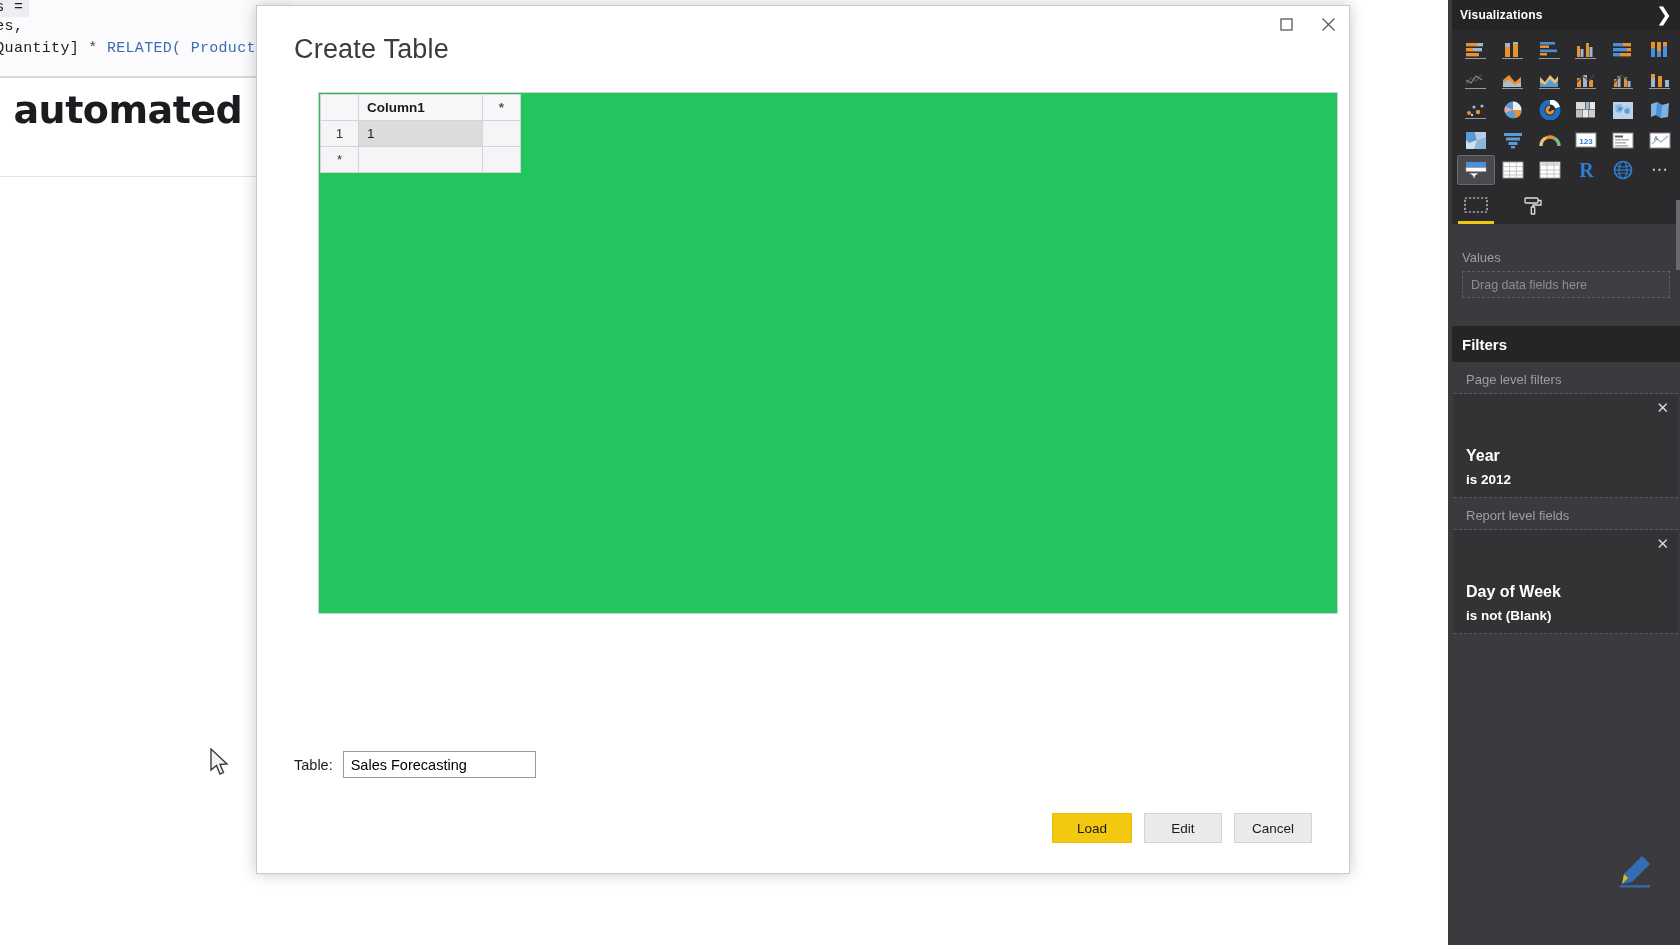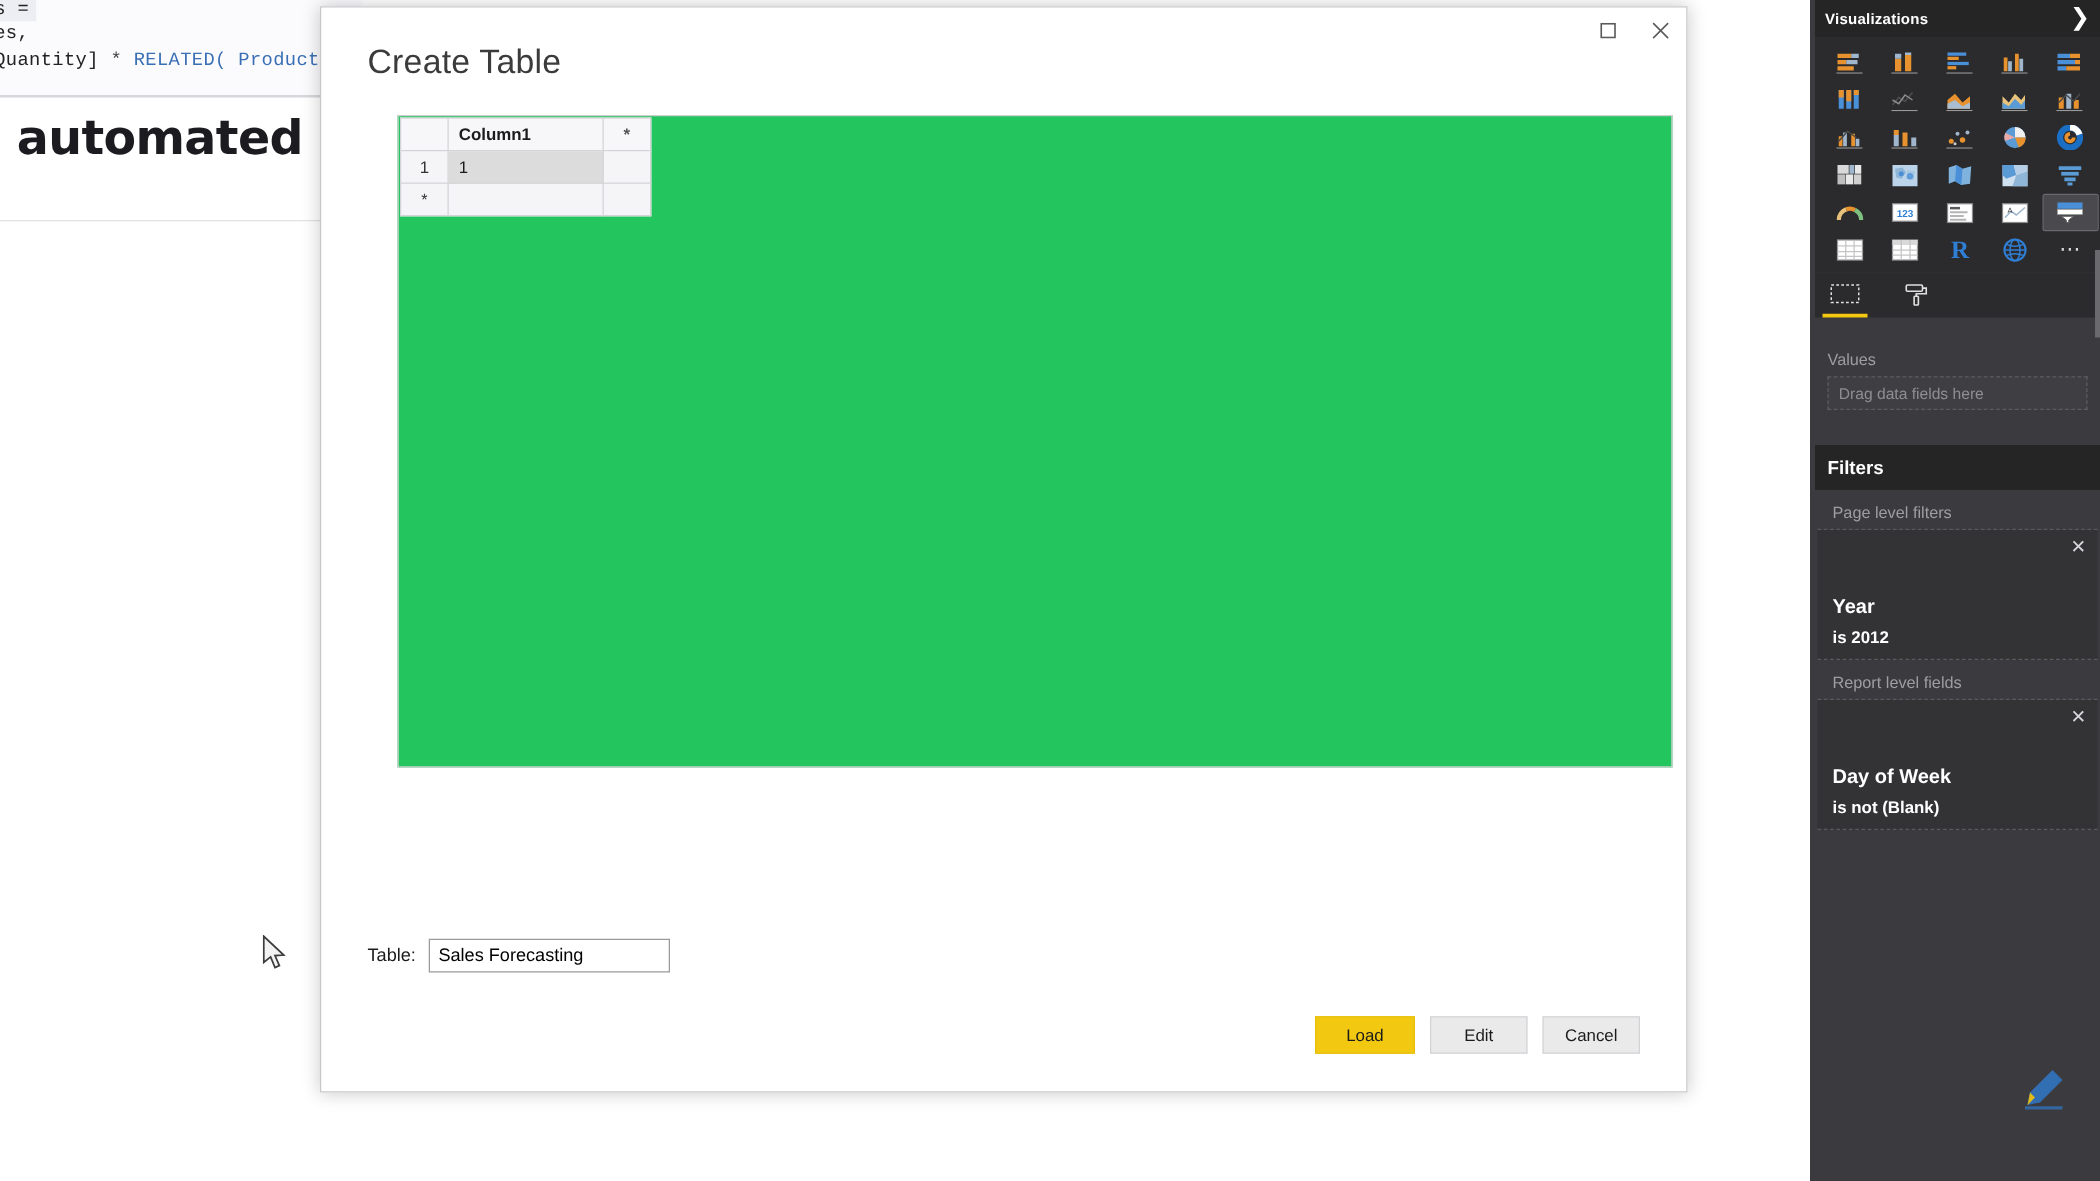--- a/index.html
+++ b/index.html
@@ -59,21 +59,21 @@
   }
   .viz-header .title {
     color: #ffffff; font-weight: bold; font-size: 12px; letter-spacing: .2px;
   }
   .viz-header .chev {
     position: absolute; right: 8px; top: 4px;
     color: #ffffff; font-size: 19px; font-weight: 300; line-height: 22px;
   }
   .viz-grid {
     background: #2b2b2d; padding: 6px 2px 4px 6px;
-    display: grid; grid-template-columns: repeat(5, 1fr); gap: 2px 1px;
+    display: grid; grid-template-columns: repeat(6, 1fr); gap: 2px 1px;
   }
   .viz-cell {
     height: 28px; display: flex; align-items: center; justify-content: center;
     border-radius: 1px;
   }
   .viz-cell.selected { background: #4a4a4e; outline: 1px solid #6a6a6e; }
   .viz-cell svg { display: block; }
   .viz-cell .glyph {
     color: #2f7fd6; font-family: "Liberation Serif", serif;
     font-size: 20px; font-weight: bold; line-height: 20px;

